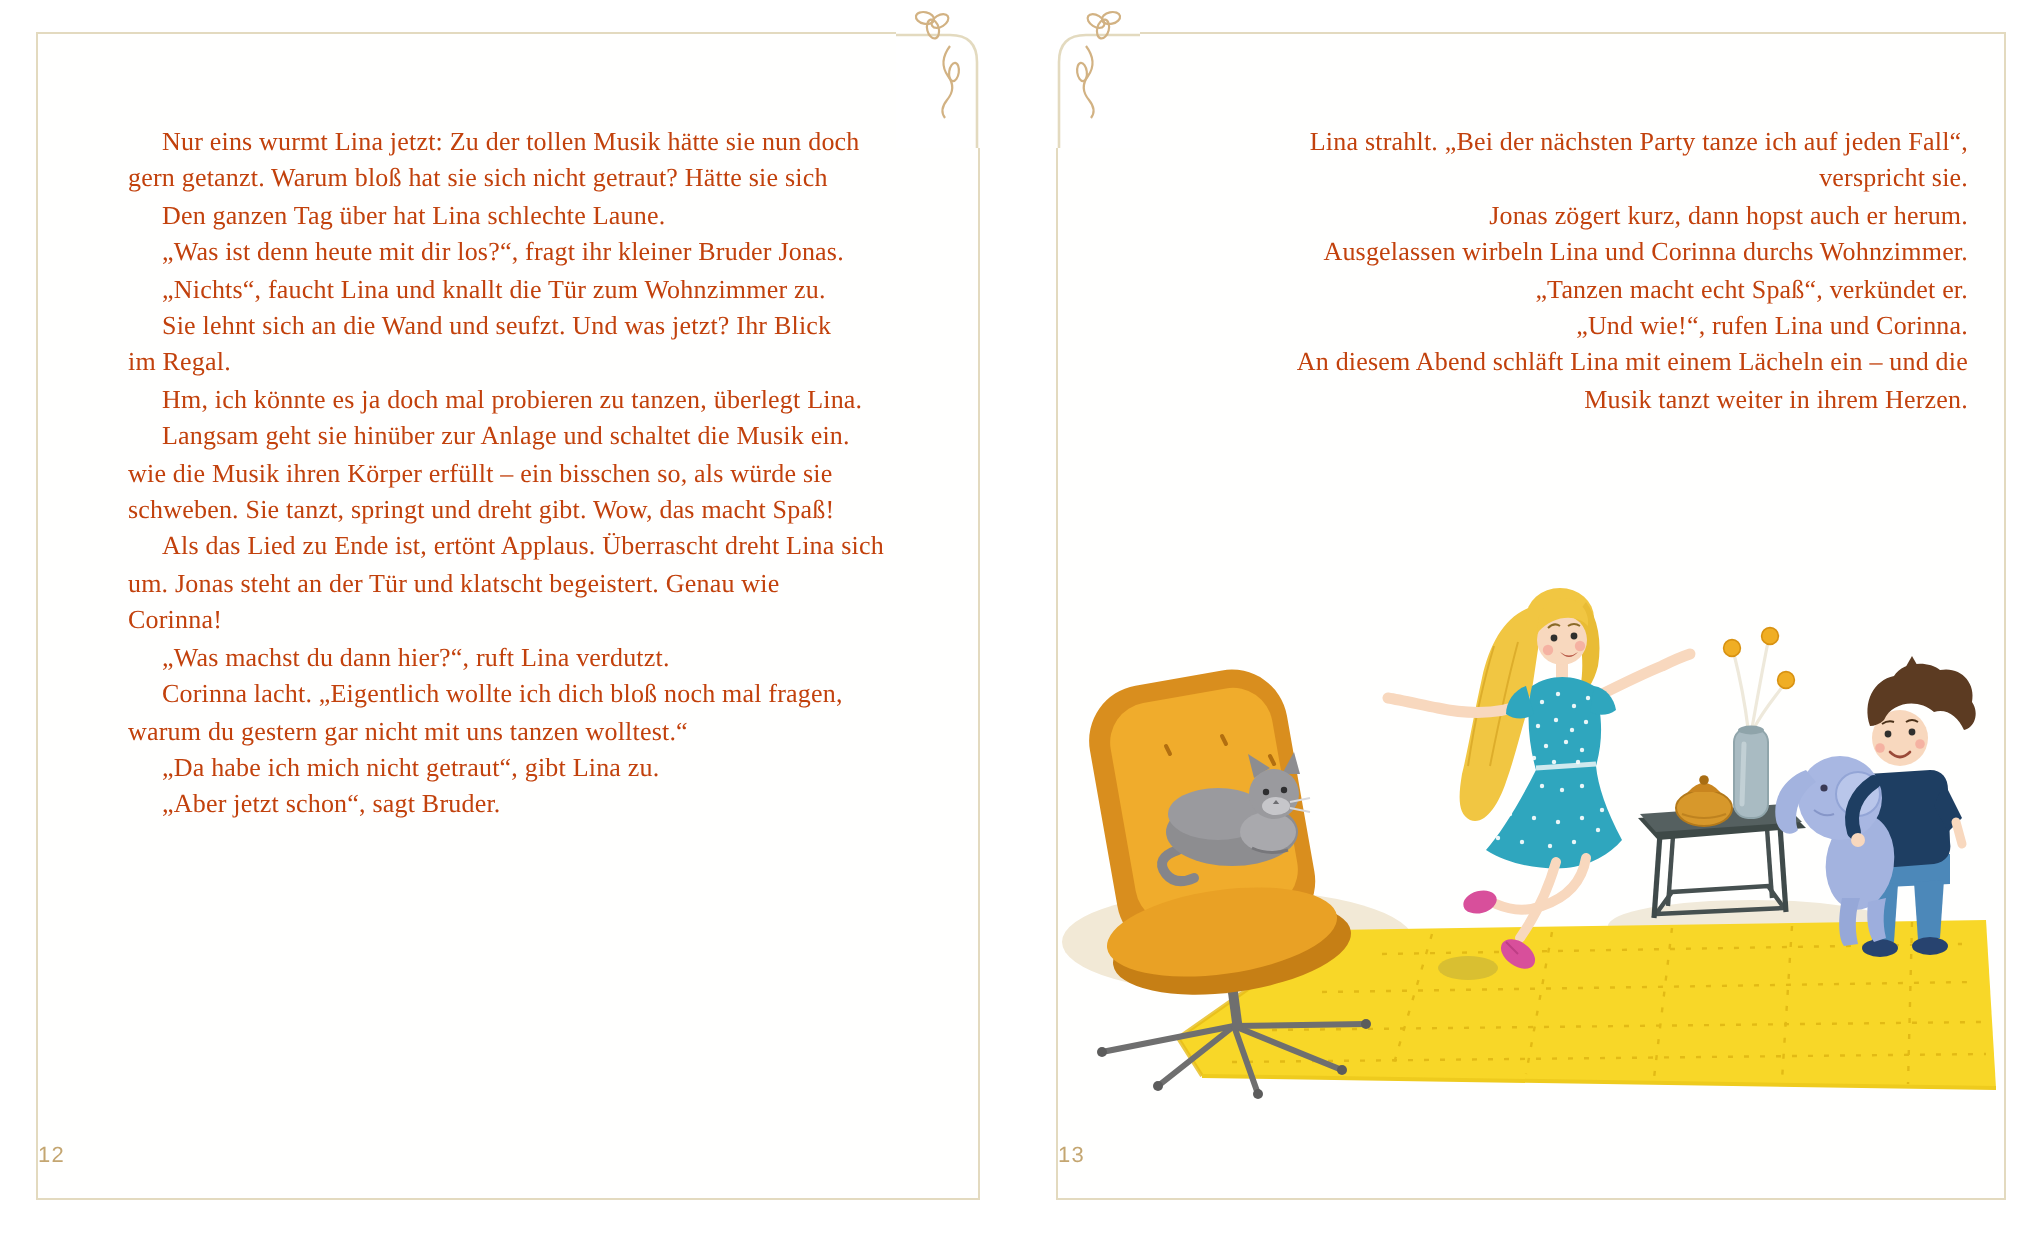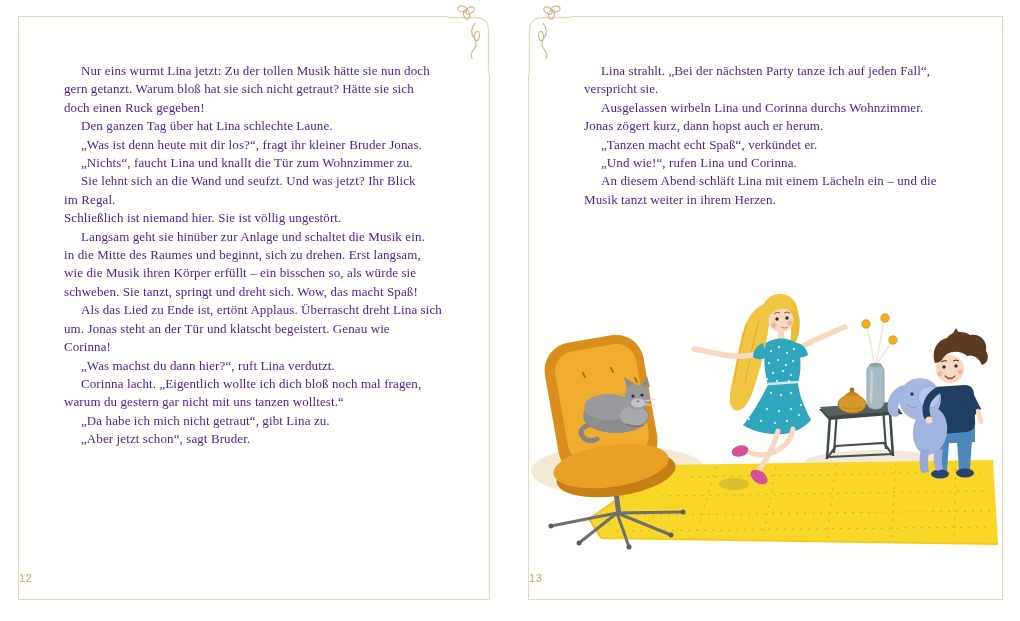--- a/index.html
+++ b/index.html
@@ -9,24 +9,24 @@
   }
   .page{
     position:absolute;top:16px;height:584px;background:#fffffe;
     border:1px solid #E3DABF;box-sizing:border-box;
   }
   .page-left{left:18px;width:472px;}
   .page-right{left:528px;width:475px;}
 
   .textblock{
     position:absolute;top:45px;font-size:13px;line-height:18.4px;
-    color:#4c1d95;letter-spacing:.1px;
+    color:#c2410c;letter-spacing:.1px;
   }
   .page-left .textblock{left:45px;width:402px;}
-  .page-right .textblock{left:55px;width:400px;}
+  .page-right .textblock{left:55px;width:400px;text-align:right;}
   .line{white-space:pre;}
   .line.indent{padding-left:17px;}
 
   .pagenum{
     position:absolute;bottom:15px;left:0;right:0;
     font-family:"Liberation Sans",sans-serif;font-size:11px;
     color:#C4A671;letter-spacing:.6px;
   }
 
   .ornament{position:absolute;top:-13px;width:42px;height:70px;}
@@ -46,31 +46,29 @@
       <ellipse cx="20" cy="6.5" rx="4.6" ry="2.9" transform="rotate(32 20 6.5)"></ellipse>
       <ellipse cx="27.5" cy="5" rx="4.6" ry="2.9" transform="rotate(-12 27.5 5)"></ellipse>
       <ellipse cx="23.5" cy="10.5" rx="2.9" ry="4.8" transform="rotate(14 23.5 10.5)"></ellipse>
       <path d="M15 19 q6 8 1 15 q-4.5 6 .5 12 q4 5 1 9"></path>
       <ellipse cx="13" cy="32" rx="2.4" ry="4.6" transform="rotate(-8 13 32)"></ellipse>
     </g>
   </svg>
   <div class="textblock">
       <div class="line indent">Nur eins wurmt Lina jetzt: Zu der tollen Musik hätte sie nun doch</div>
       <div class="line">gern getanzt. Warum bloß hat sie sich nicht getraut? Hätte sie sich</div>
-      <div class="line">doch einen Ruck gegeben!</div>
       <div class="line indent">Den ganzen Tag über hat Lina schlechte Laune.</div>
       <div class="line indent">„Was ist denn heute mit dir los?“, fragt ihr kleiner Bruder Jonas.</div>
       <div class="line indent">„Nichts“, faucht Lina und knallt die Tür zum Wohnzimmer zu.</div>
       <div class="line indent">Sie lehnt sich an die Wand und seufzt. Und was jetzt? Ihr Blick</div>
       <div class="line">im Regal.</div>
-      <div class="line">Schließlich ist niemand hier. Sie ist völlig ungestört.</div>
+      <div class="line indent">Hm, ich könnte es ja doch mal probieren zu tanzen, überlegt Lina.</div>
       <div class="line indent">Langsam geht sie hinüber zur Anlage und schaltet die Musik ein.</div>
-      <div class="line">in die Mitte des Raumes und beginnt, sich zu drehen. Erst langsam,</div>
       <div class="line">wie die Musik ihren Körper erfüllt – ein bisschen so, als würde sie</div>
-      <div class="line">schweben. Sie tanzt, springt und dreht sich. Wow, das macht Spaß!</div>
+      <div class="line">schweben. Sie tanzt, springt und dreht gibt. Wow, das macht Spaß!</div>
       <div class="line indent">Als das Lied zu Ende ist, ertönt Applaus. Überrascht dreht Lina sich</div>
       <div class="line">um. Jonas steht an der Tür und klatscht begeistert. Genau wie</div>
       <div class="line">Corinna!</div>
       <div class="line indent">„Was machst du dann hier?“, ruft Lina verdutzt.</div>
       <div class="line indent">Corinna lacht. „Eigentlich wollte ich dich bloß noch mal fragen,</div>
       <div class="line">warum du gestern gar nicht mit uns tanzen wolltest.“</div>
       <div class="line indent">„Da habe ich mich nicht getraut“, gibt Lina zu.</div>
       <div class="line indent">„Aber jetzt schon“, sagt Bruder.</div>
     </div>
   <div class="pagenum">12</div>
@@ -85,22 +83,22 @@
       <ellipse cx="27.5" cy="5" rx="4.6" ry="2.9" transform="rotate(-12 27.5 5)"></ellipse>
       <ellipse cx="23.5" cy="10.5" rx="2.9" ry="4.8" transform="rotate(14 23.5 10.5)"></ellipse>
       <path d="M15 19 q6 8 1 15 q-4.5 6 .5 12 q4 5 1 9"></path>
       <ellipse cx="13" cy="32" rx="2.4" ry="4.6" transform="rotate(-8 13 32)"></ellipse>
     </g>
   </svg>
 
   <div class="textblock">
       <div class="line indent">Lina strahlt. „Bei der nächsten Party tanze ich auf jeden Fall“,</div>
       <div class="line">verspricht sie.</div>
+      <div class="line">Jonas zögert kurz, dann hopst auch er herum.</div>
       <div class="line indent">Ausgelassen wirbeln Lina und Corinna durchs Wohnzimmer.</div>
-      <div class="line">Jonas zögert kurz, dann hopst auch er herum.</div>
       <div class="line indent">„Tanzen macht echt Spaß“, verkündet er.</div>
       <div class="line indent">„Und wie!“, rufen Lina und Corinna.</div>
       <div class="line indent">An diesem Abend schläft Lina mit einem Lächeln ein – und die</div>
       <div class="line">Musik tanzt weiter in ihrem Herzen.</div>
     </div>
 
   <svg class="illus" viewBox="0 0 470 300">
 
     <ellipse cx="88" cy="208" rx="88" ry="26" fill="#F2E9D6"></ellipse>
     <ellipse cx="345" cy="200" rx="72" ry="13" fill="#F1EADA"></ellipse>

